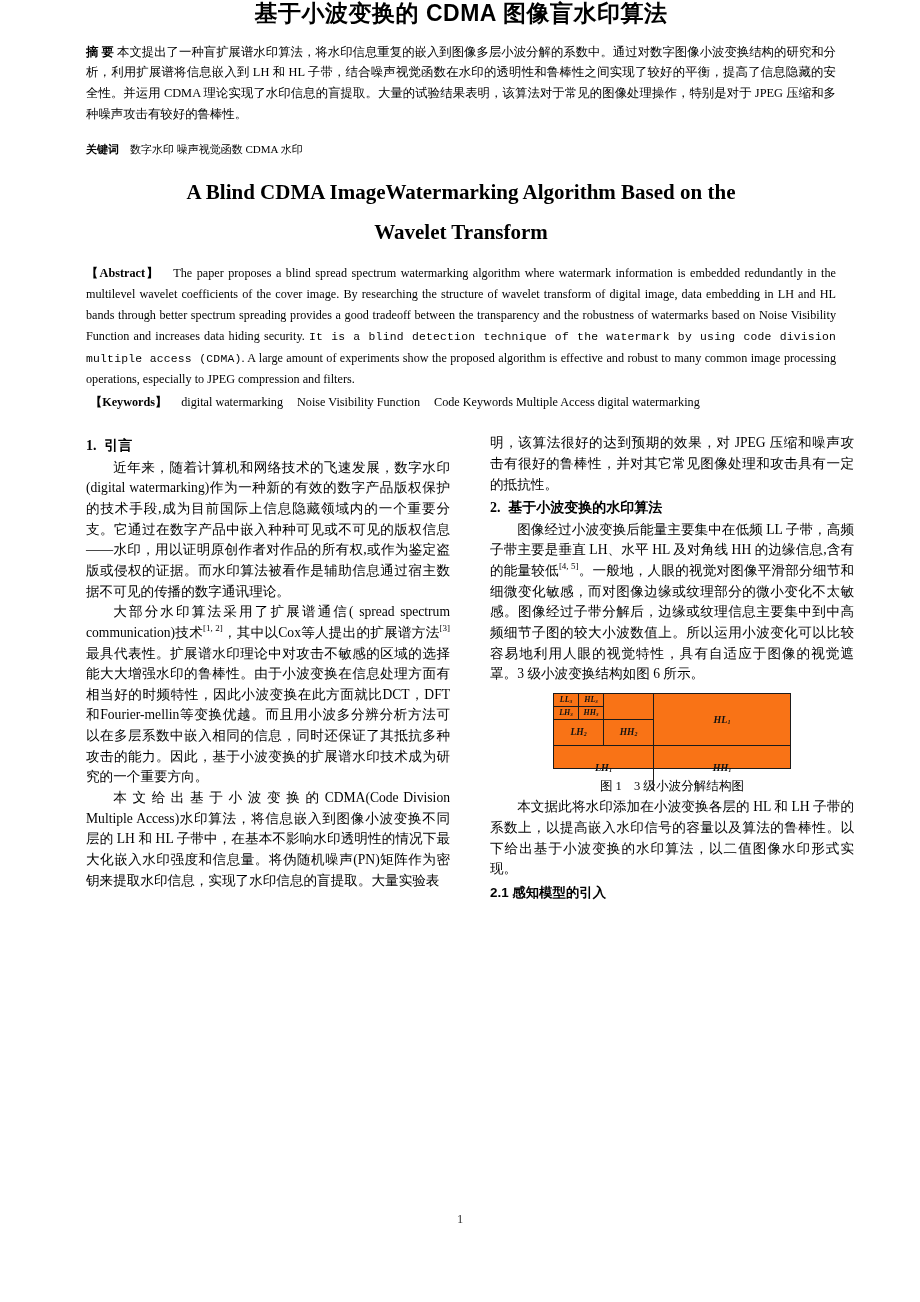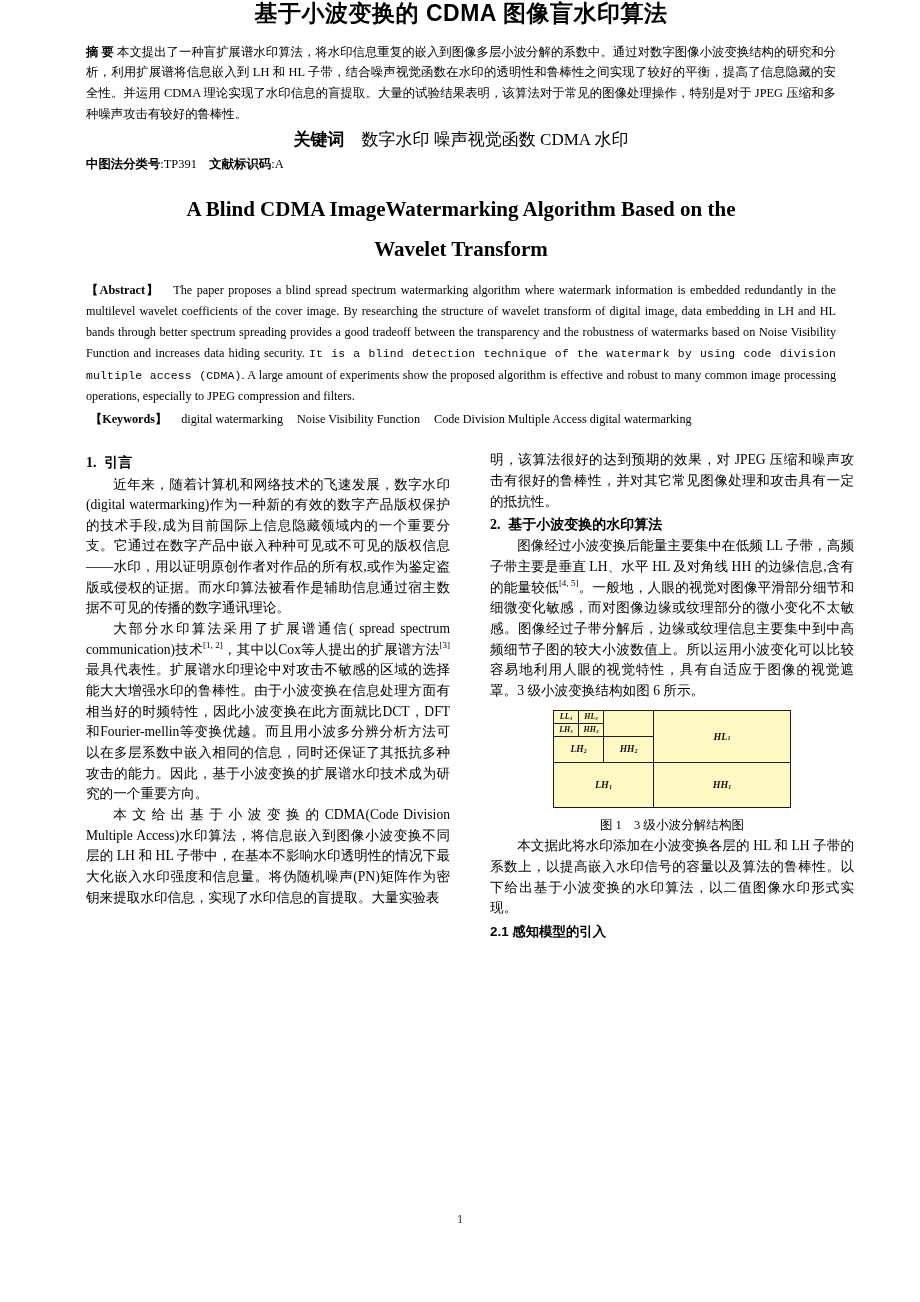--- a/index.html
+++ b/index.html
@@ -58,24 +58,23 @@
     margin-top: 14px;
     font-size: 12.4px;
     line-height: 1.68;
     text-align: justify;
     text-justify: inter-ideograph;
   }
   .cn-abs .lbl {
     font-weight: 700;
   }
   .kw-line {
-    margin-top: 1px;
-    font-size: 17px;
+    margin-top: 15px;
+    font-size: 11px;
     line-height: 1.68;
-    text-align: center;
   }
   .kw-line .lbl { font-weight: 700; }
   .clc-line {
     margin-top: 0px;
     font-size: 12.4px;
     line-height: 1.68;
   }
   .clc-line .lbl { font-weight: 700; }
 
   
@@ -159,25 +158,25 @@
   }
 
   
   .fig-wrap {
     margin: 8px 0 2px 0;
     text-align: center;
   }
   .fig {
     display: inline-block;
     width: 238px;
-    height: 98px;
+    height: 76px;
     border: 1px solid #1b1b1b;
     box-sizing: border-box;
     position: relative;
-    background: #fef9c3;
+    background: #f97316;
   }
   .fcell {
     position: absolute;
     box-sizing: border-box;
     font-family: "Liberation Serif", "DejaVu Serif", serif;
     font-style: italic;
     font-weight: 700;
     display: flex;
     align-items: center;
     justify-content: center;
@@ -222,30 +221,29 @@
 
 
   <div id="content">
 
     <div class="cn-title">基于小波变换的 CDMA 图像盲水印算法</div>
 
     <div class="cn-abs"><span class="lbl">摘 要</span> <span>本文提出了一种盲扩展谱水印算法，将水印信息重复的嵌入到图像多层小波分解的系数中。通过对数字图像小波变换结构的研究和分析，利用扩展谱将信息嵌入到 LH 和 HL 子带，结合噪声视觉函数在水印的透明性和鲁棒性之间实现了较好的平衡，提高了信息隐藏的安全性。并运用 CDMA 理论实现了水印信息的盲提取。大量的试验结果表明，该算法对于常见的图像处理操作，特别是对于 JPEG 压缩和多种噪声攻击有较好的鲁棒性。</span></div>
 
     <div class="kw-line"><span class="lbl">关键词</span>&nbsp;&nbsp;&nbsp;&nbsp;<span>数字水印  噪声视觉函数  CDMA 水印</span></div>
 
-    <div class="clc-line"><span class="lbl">中图法分类号</span><span>:TP391</span>&nbsp;&nbsp;&nbsp;&nbsp;<span class="lbl">文献标识码</span><span>:A</span></div>
 
     <div class="en-title">
       <span class="l1">A Blind CDMA ImageWatermarking Algorithm Based on the</span>
       <span class="l2">Wavelet Transform</span>
     </div>
 
     <div class="en-abs"><span class="lbl">【Abstract】</span>&nbsp;&nbsp;&nbsp;<span>The paper proposes a blind spread spectrum watermarking algorithm where watermark information is embedded redundantly in the multilevel wavelet coefficients of the cover image. By researching the structure of wavelet transform of digital image, data embedding in LH and HL bands through better spectrum spreading provides a good tradeoff between the transparency and the robustness of watermarks based on Noise Visibility Function and increases data hiding security.</span> <span class="mono">It is a blind detection technique of the watermark by using code division multiple access (CDMA)</span><span>. A large amount of experiments show the proposed algorithm is effective and robust to many common image processing operations, especially to JPEG compression and filters.</span></div>
 
-    <div class="en-kw"><span class="lbl">【Keywords】</span><span class="gap"></span><span>digital watermarking</span><span class="gap"></span><span>Noise Visibility Function</span><span class="gap"></span><span>Code Division Multiple Access digital watermarking</span></div>
+    <div class="en-kw"><span class="lbl">【Keywords】</span><span class="gap"></span><span>digital watermarking</span><span class="gap"></span><span>Noise Visibility Function</span><span class="gap"></span><span>Code Keywords Multiple Access digital watermarking</span></div>
 
     <div class="cols">
 
       <div class="col">
 
         <div class="sec-h"><span class="num">1.</span>&nbsp;&nbsp;<span>引言</span></div>
 
         <p class="para">近年来，随着计算机和网络技术的飞速发展，数字水印(digital watermarking)作为一种新的有效的数字产品版权保护的技术手段,成为目前国际上信息隐藏领域内的一个重要分支。它通过在数字产品中嵌入种种可见或不可见的版权信息——水印，用以证明原创作者对作品的所有权,或作为鉴定盗版或侵权的证据。而水印算法被看作是辅助信息通过宿主数据不可见的传播的数字通讯理论。</p>
 
         <p class="para"><span>大部分水印算法采用了扩展谱通信( spread spectrum communication)技术</span><sup>[1, 2]</sup><span>，其中以Cox等人提出的扩展谱方法</span><sup>[3]</sup><span>最具代表性。扩展谱水印理论中对攻击不敏感的区域的选择能大大增强水印的鲁棒性。由于小波变换在信息处理方面有相当好的时频特性，因此小波变换在此方面就比DCT，DFT和Fourier-mellin等变换优越。而且用小波多分辨分析方法可以在多层系数中嵌入相同的信息，同时还保证了其抵抗多种攻击的能力。因此，基于小波变换的扩展谱水印技术成为研究的一个重要方向。</span></p>

